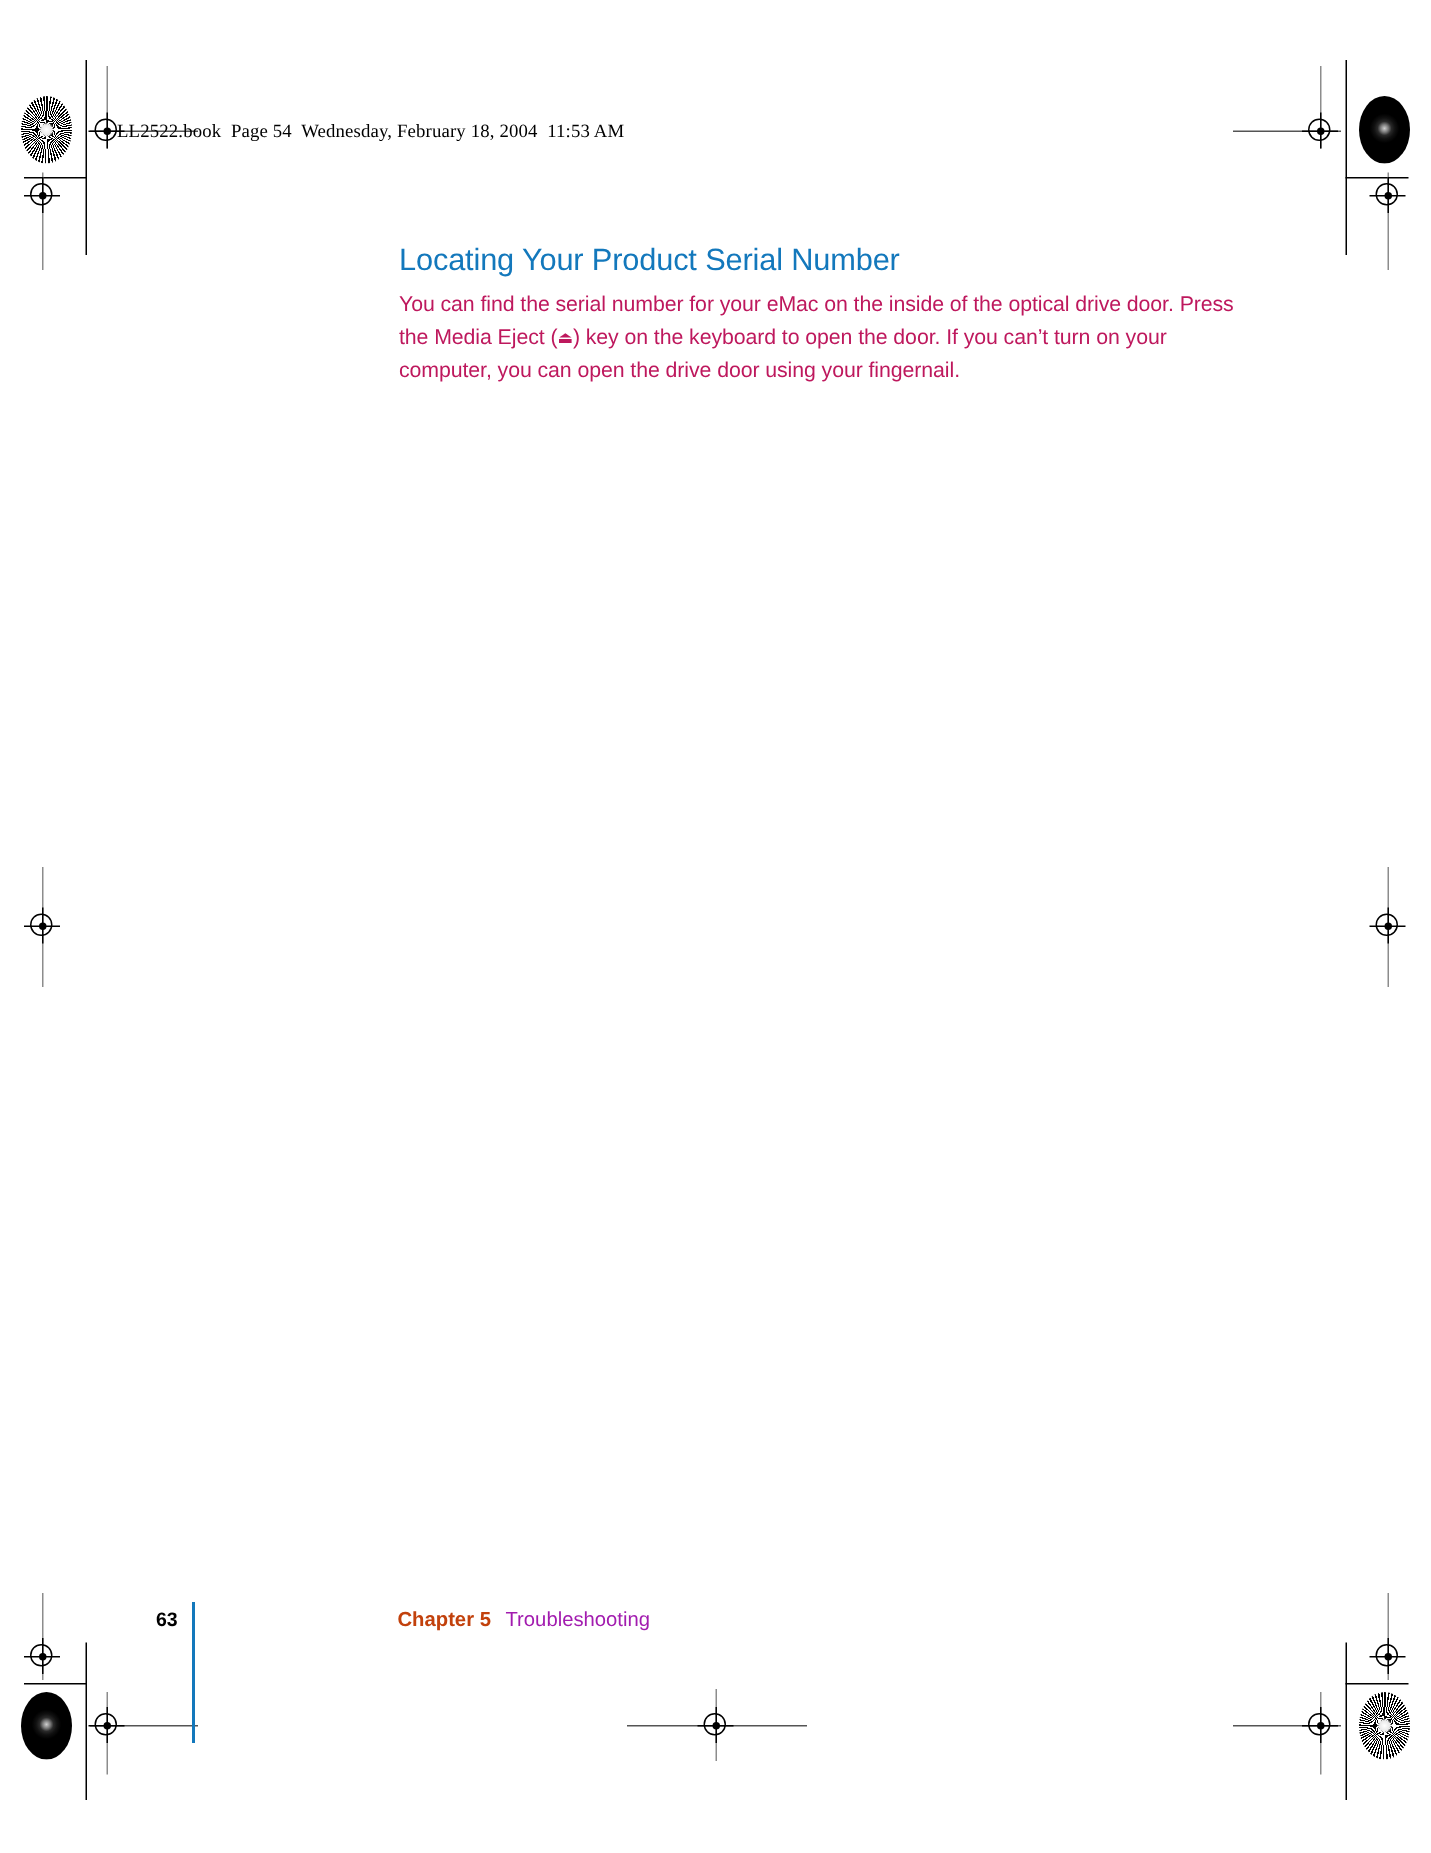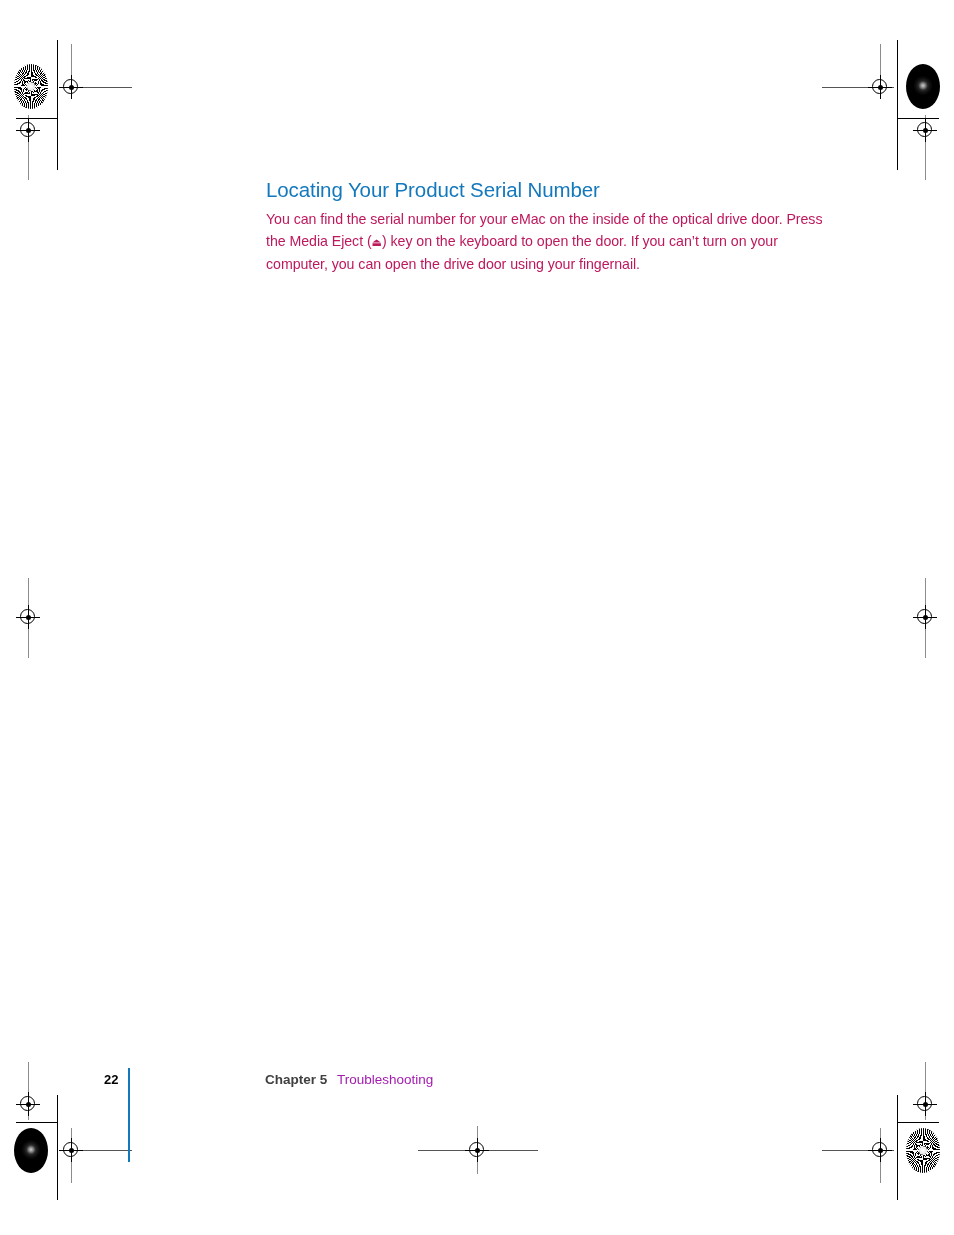--- a/index.html
+++ b/index.html
@@ -101,21 +101,21 @@
   }
 
   
   .content {
     position: absolute;
     left: 266px;
     top: 162px;
     width: 560px;
   }
   .section-title {
-    margin: 16px 0 6px 0;
+    margin: 0 0 6px 0;
     font-family: "Liberation Sans", sans-serif;
     font-size: 20.5px;
     font-weight: normal;
     color: #1378bc;
     letter-spacing: -0.1px;
     line-height: 1.15;
   }
   .body-text {
     margin: 0;
     font-family: "Liberation Sans", sans-serif;
@@ -146,21 +146,21 @@
     width: 1.6px;
     height: 94px;
     background: #1378bc;
   }
   .footer-chapter {
     position: absolute;
     left: 265px;
     top: 1072px;
     font-size: 13.5px;
     font-weight: bold;
-    color: #404040;
+    color: #c2410c;
   }
   .footer-link {
     position: absolute;
     left: 337px;
     top: 1072px;
     font-size: 13.5px;
     color: #a21caf;
   }
 </style>
 </head>
@@ -269,29 +269,30 @@
 
   <div class="tail-v" style="left:477px; top:1126px; height:48px;"></div>
   <div class="tail-h" style="left:418px; top:1150px; width:120px;"></div>
   <div class="regmark" style="left:462px; top:1135px;">
     <div class="ring"></div>
       <div class="vb"></div>
       <div class="hb"></div>
       <div class="dot"></div>
   </div>
 
+  <div class="book-header">LL2522.book  Page 54  Wednesday, February 18, 2004  11:53 AM</div>
 
   <div class="content">
     <h1 class="section-title">Locating Your Product Serial Number</h1>
 
     <p class="body-text">
       <span>You can find the serial number for your eMac on the inside of the optical drive door.</span>
       <span>Press the Media Eject (</span><span class="eject-glyph">⏏</span><span>) key on the keyboard to open the door. If you can’t turn on</span>
       <span>your computer, you can open the drive door using your fingernail.</span>
     </p>
   </div>
 
-  <div class="footer-pageno">22</div>
+  <div class="footer-pageno">63</div>
   <div class="footer-rule"></div>
   <div class="footer-chapter">Chapter 5</div>
   <div class="footer-link">Troubleshooting</div>
 
 </div>
 
 </body></html>

